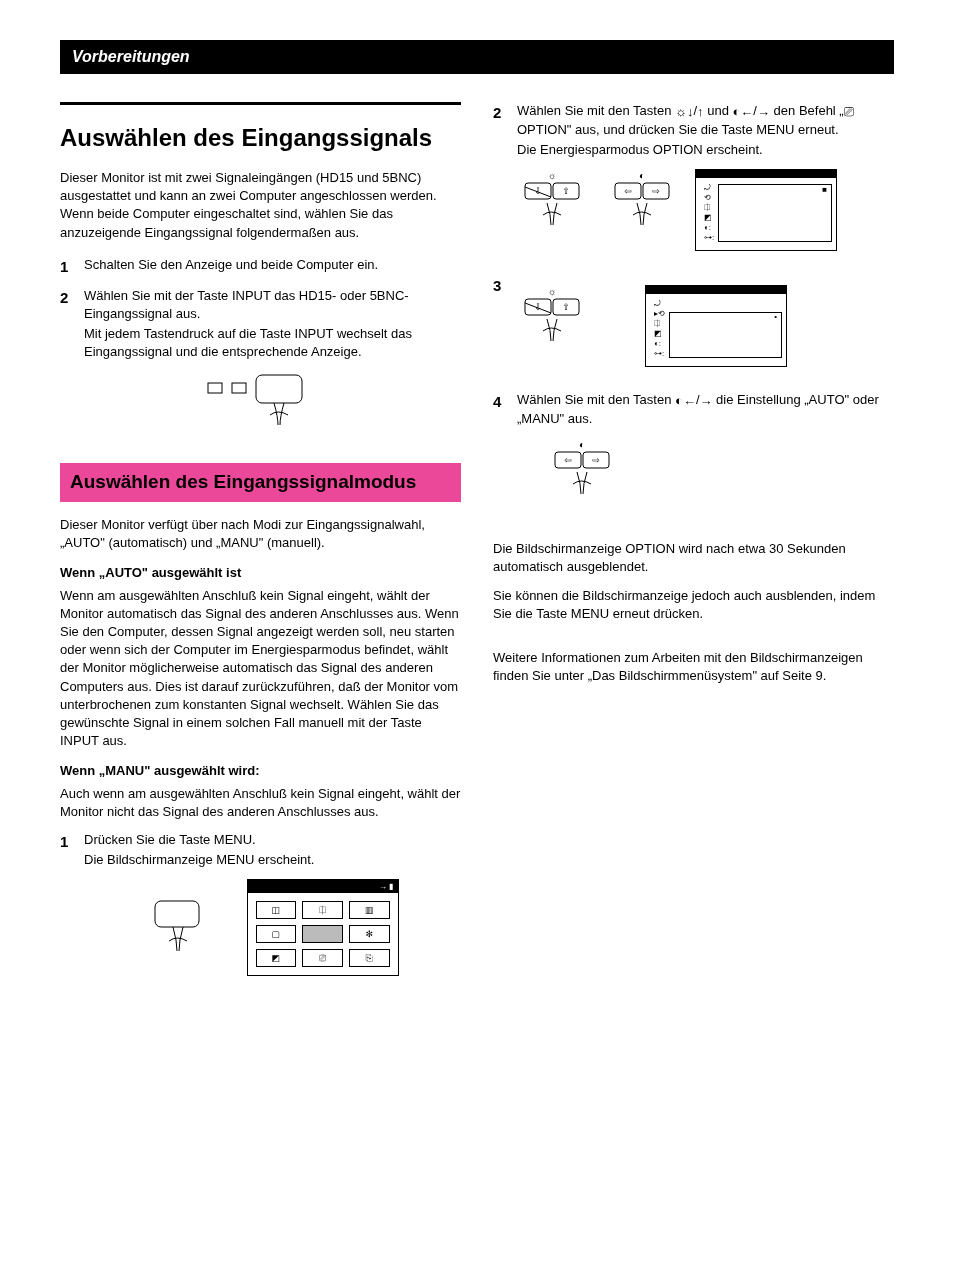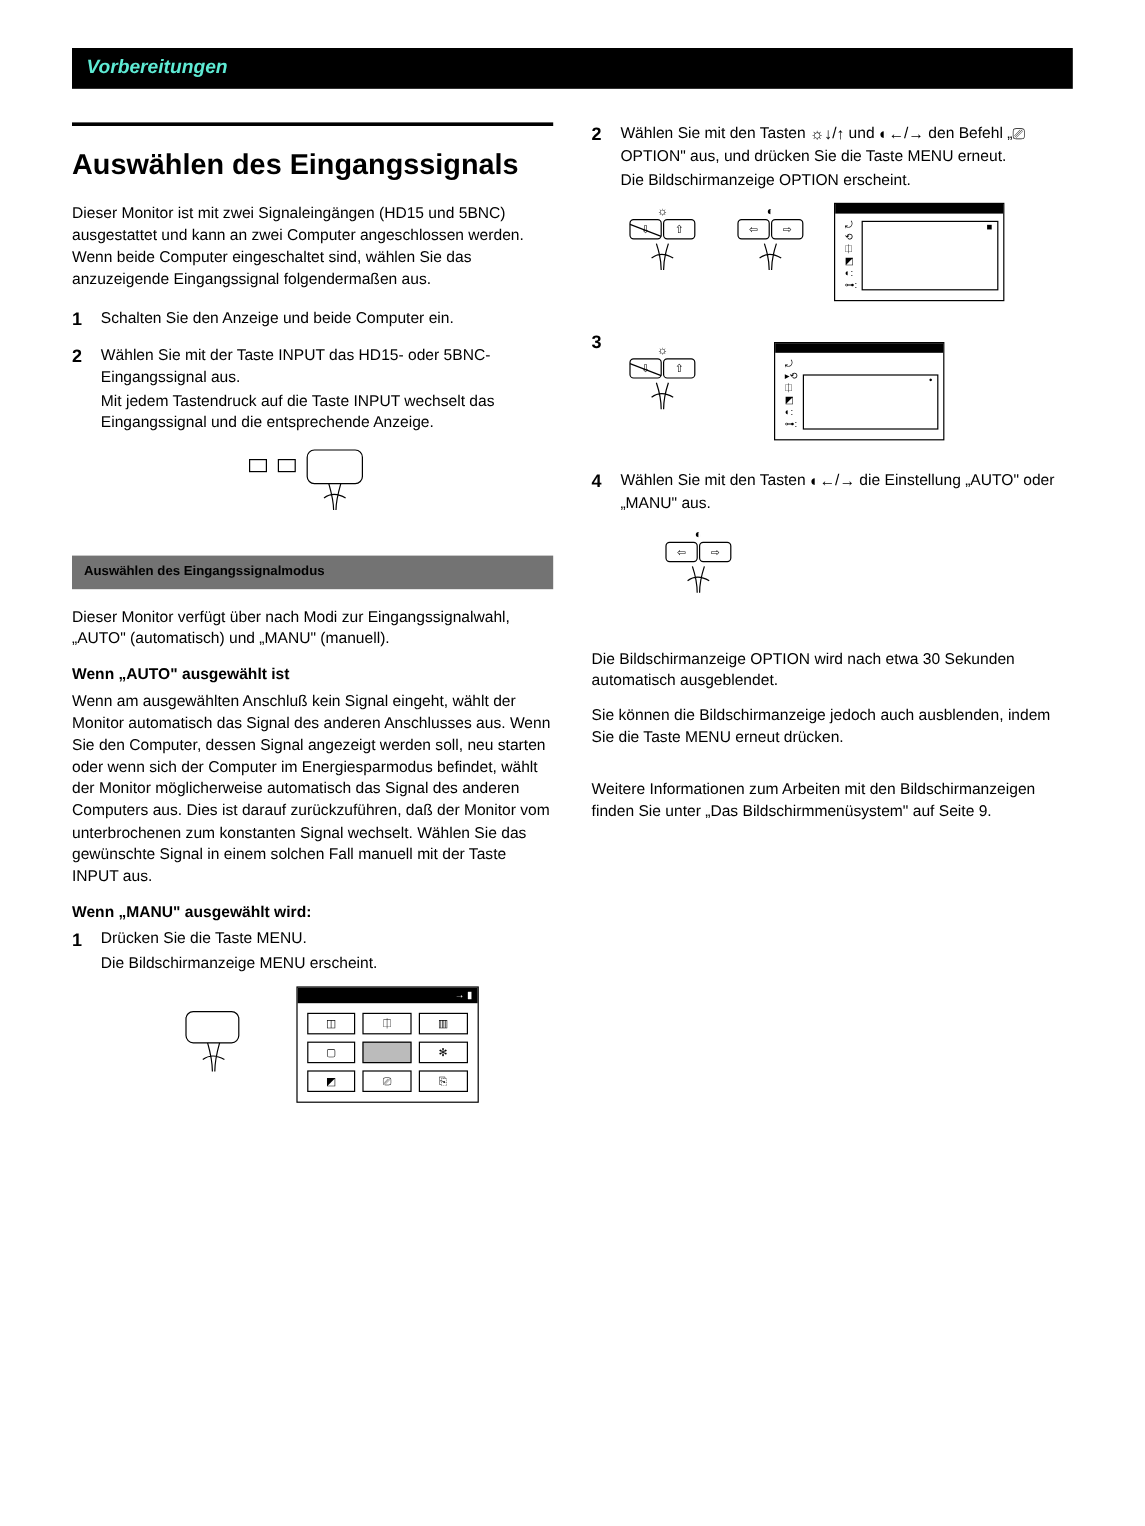--- a/index.html
+++ b/index.html
@@ -6,21 +6,21 @@
     font-family: Arial, Helvetica, sans-serif;
     margin: 0;
     padding: 40px 60px;
     width: 834px;
     color: #000;
     font-size: 13px;
     line-height: 1.4;
   }
   .header-bar {
     background: #000;
-    color: #5eead4;
+    color: #ffffff;
     font-style: italic;
     font-weight: bold;
     font-size: 16px;
     padding: 6px 12px;
     margin-bottom: 28px;
   }
   .columns {
     display: flex;
     gap: 32px;
   }
@@ -29,23 +29,23 @@
     min-width: 0;
   }
   h1 {
     font-size: 24px;
     font-weight: bold;
     margin: 0 0 14px 0;
     border-top: 3px solid #000;
     padding-top: 16px;
   }
   h2 {
-    font-size: 11px;
-    font-weight: bold;
-    background: #737373;
+    font-size: 19px;
+    font-weight: bold;
+    background: #ec4899;
     padding: 6px 10px;
     margin: 18px 0 14px 0;
   }
   p {
     margin: 0 0 10px 0;
   }
   .intro {
     margin-bottom: 14px;
   }
   ol.steps {
@@ -193,20 +193,21 @@
   </ol>
 
   <h2>Auswählen des Eingangssignalmodus</h2>
 
   <p>Dieser Monitor verfügt über nach Modi zur Eingangssignalwahl, „AUTO" (automatisch) und „MANU" (manuell).</p>
 
   <div class="sub-h">Wenn „AUTO" ausgewählt ist</div>
   <p>Wenn am ausgewählten Anschluß kein Signal eingeht, wählt der Monitor automatisch das Signal des anderen Anschlusses aus. Wenn Sie den Computer, dessen Signal angezeigt werden soll, neu starten oder wenn sich der Computer im Energiesparmodus befindet, wählt der Monitor möglicherweise automatisch das Signal des anderen Computers aus. Dies ist darauf zurückzuführen, daß der Monitor vom unterbrochenen zum konstanten Signal wechselt. Wählen Sie das gewünschte Signal in einem solchen Fall manuell mit der Taste INPUT aus.</p>
 
   <div class="sub-h">Wenn „MANU" ausgewählt wird:</div>
+  <p>Auch wenn am ausgewählten Anschluß kein Signal eingeht, wählt der Monitor nicht das Signal des anderen Anschlusses aus.</p>
 
   <ol class="steps">
     <li>
       <span class="step-num">1</span>
       <div class="step-body">
         <div class="step-title">Drücken Sie die Taste MENU.</div>
         <div class="step-desc">Die Bildschirmanzeige MENU erscheint.</div>
         <div class="fig" style="justify-content:center;align-items:center;gap:40px;">
           <svg width="60" height="70">
             <rect x="8" y="8" width="44" height="26" rx="6" fill="none" stroke="#000"></rect>
@@ -235,21 +236,21 @@
 
 <div class="col">
 
   <ol class="steps">
     <li>
       <span class="step-num">2</span>
       <div class="step-body">
         <div class="step-title">
           <span>Wählen Sie mit den Tasten </span><span class="icon-inline">☼</span><span class="icon-inline">↓</span>/<span class="icon-inline">↑</span><span> und </span><span class="icon-inline">◐</span><span class="icon-inline">←</span>/<span class="icon-inline">→</span><span> den Befehl „</span><span class="icon-inline">⎚</span><span> OPTION" aus, und drücken Sie die Taste MENU erneut.</span>
         </div>
-        <div class="step-desc">Die Bildschirmanzeige OPTION erscheint.</div>
+        <div class="step-desc">Die Energiesparmodus OPTION erscheint.</div>
 
         <div class="fig">
           <div style="display:flex;gap:20px;">
             <svg width="70" height="70">
               <text x="35" y="10" text-anchor="middle" font-size="10">☼</text>
               <rect x="8" y="14" width="26" height="16" rx="3" fill="none" stroke="#000"></rect>
               <rect x="36" y="14" width="26" height="16" rx="3" fill="none" stroke="#000"></rect>
               <text x="21" y="25" text-anchor="middle" font-size="9">⇩</text>
               <text x="49" y="25" text-anchor="middle" font-size="9">⇧</text>
               <line x1="8" y1="18" x2="34" y2="28" stroke="#000"></line>

